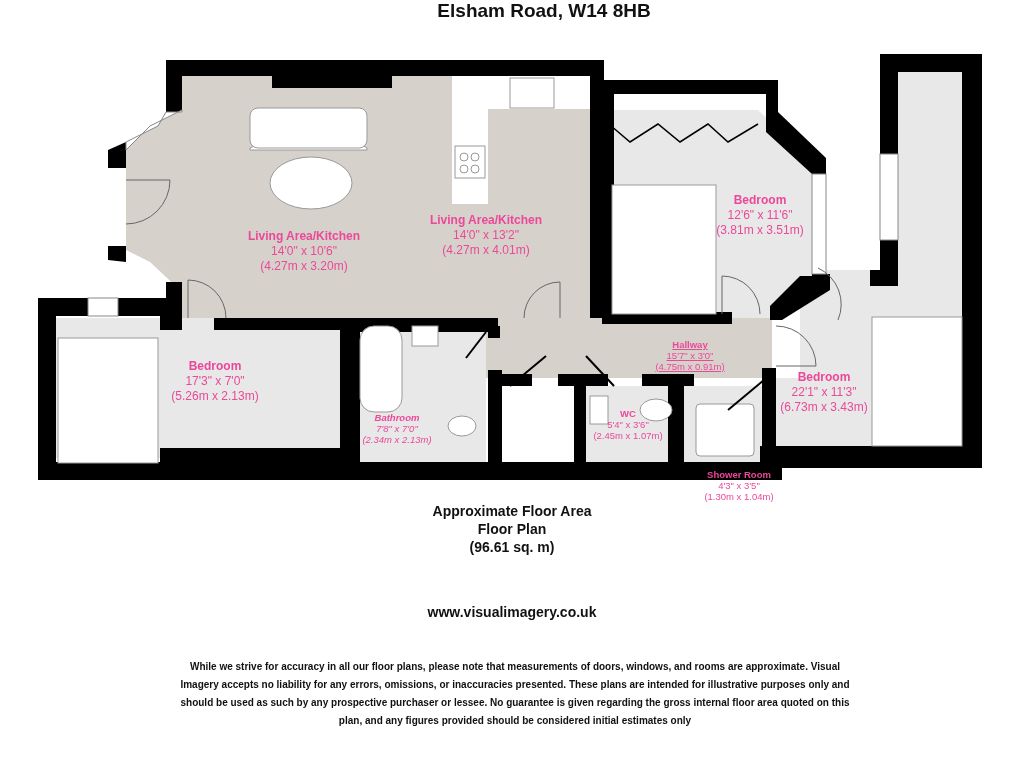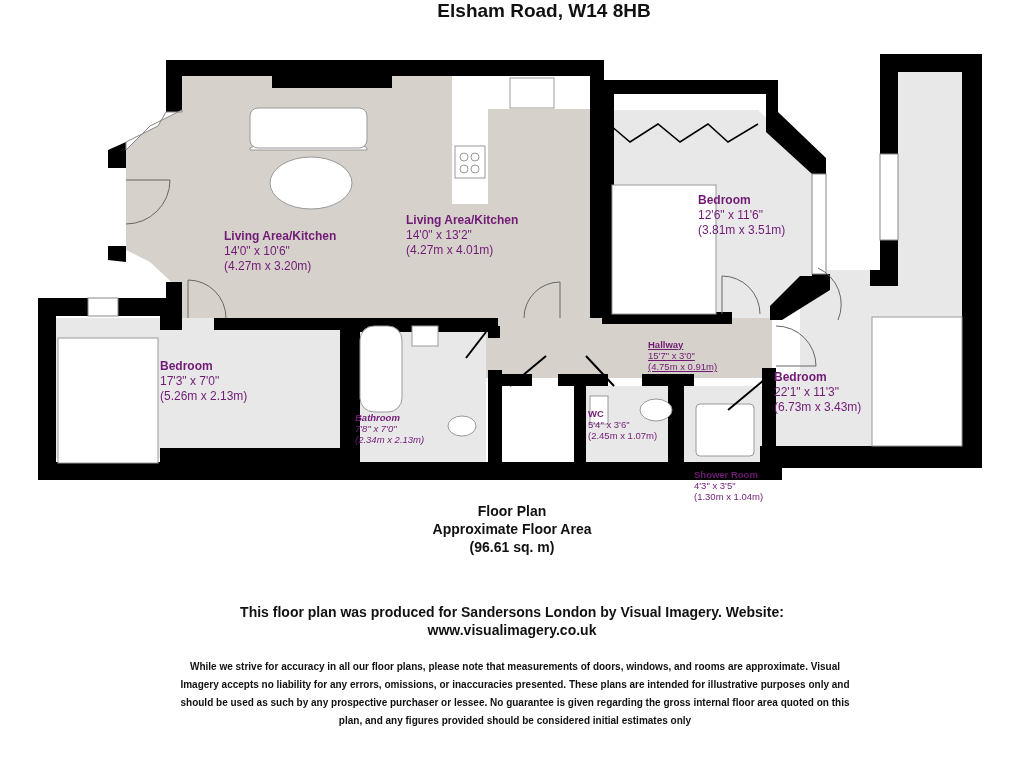--- a/index.html
+++ b/index.html
@@ -1,19 +1,19 @@
 <!DOCTYPE html>
 <html><head>
 <meta charset="utf-8">
 <style>
   html,body{margin:0;padding:0;background:#fff;}
   body{width:1024px;height:768px;position:relative;overflow:hidden;font-family:"Liberation Sans",sans-serif;color:#111;}
   .title{position:absolute;top:0;left:0;width:1024px;text-align:center;font-weight:bold;font-size:19px;line-height:22px;padding-left:32px;}
   svg.plan{position:absolute;left:0;top:0;}
-  .rl{position:absolute;color:#701a75;line-height:15px;font-size:12px;}
+  .rl{position:absolute;text-align:center;color:#ec4899;line-height:15px;font-size:12px;}
   .rl .n{font-weight:bold;}
   .rl.sm{font-size:9.5px;line-height:11px;}
   .summary{position:absolute;top:502px;left:0;width:1024px;text-align:center;font-weight:bold;font-size:14px;line-height:18px;}
   .credit{position:absolute;top:603px;left:0;width:1024px;text-align:center;font-weight:bold;font-size:14px;line-height:18px;}
   .disc{position:absolute;top:658px;left:170px;width:690px;text-align:center;font-weight:bold;font-size:10px;line-height:18px;}
 </style>
 </head>
 <body>
 
 <div class="title">Elsham Road, W14 8HB</div>
@@ -171,23 +171,22 @@
   <div>5'4" x 3'6"</div>
   <div>(2.45m x 1.07m)</div>
 </div>
 <div class="rl sm" style="left:694px;top:469px;width:90px;">
   <div class="n">Shower Room</div>
   <div>4'3" x 3'5"</div>
   <div>(1.30m x 1.04m)</div>
 </div>
 
 <div class="summary">
+  <div>Approximate Floor Area</div>
   <div>Floor Plan</div>
-  <div>Approximate Floor Area</div>
   <div>(96.61 sq. m)</div>
 </div>
 
 <div class="credit">
-  <div>This floor plan was produced for Sandersons London by Visual Imagery. Website:</div>
   <div>www.visualimagery.co.uk</div>
 </div>
 
 <div class="disc">While we strive for accuracy in all our floor plans, please note that measurements of doors, windows, and rooms are approximate. Visual Imagery accepts no liability for any errors, omissions, or inaccuracies presented. These plans are intended for illustrative purposes only and should be used as such by any prospective purchaser or lessee. No guarantee is given regarding the gross internal floor area quoted on this plan, and any figures provided should be considered initial estimates only</div>
 
 </body></html>

